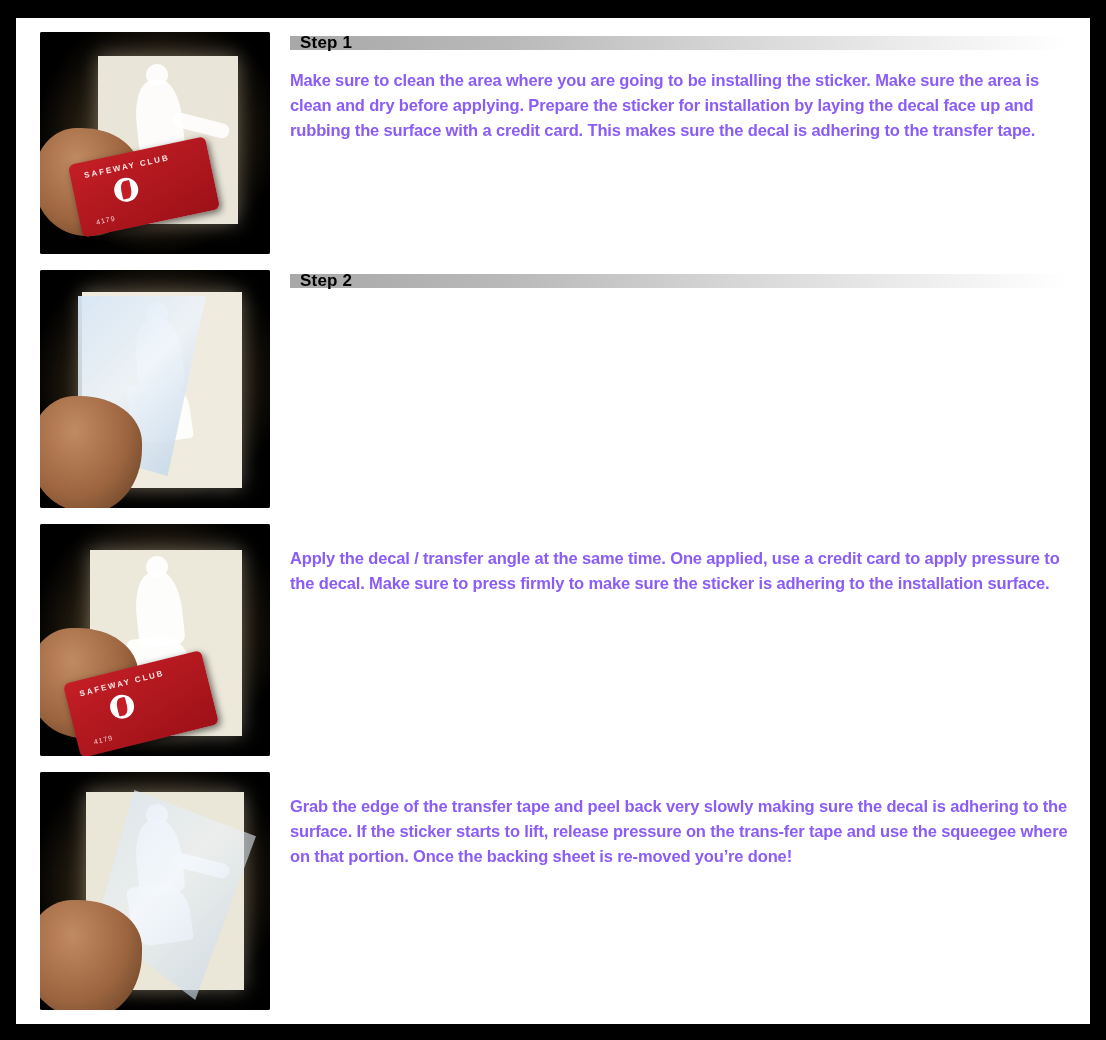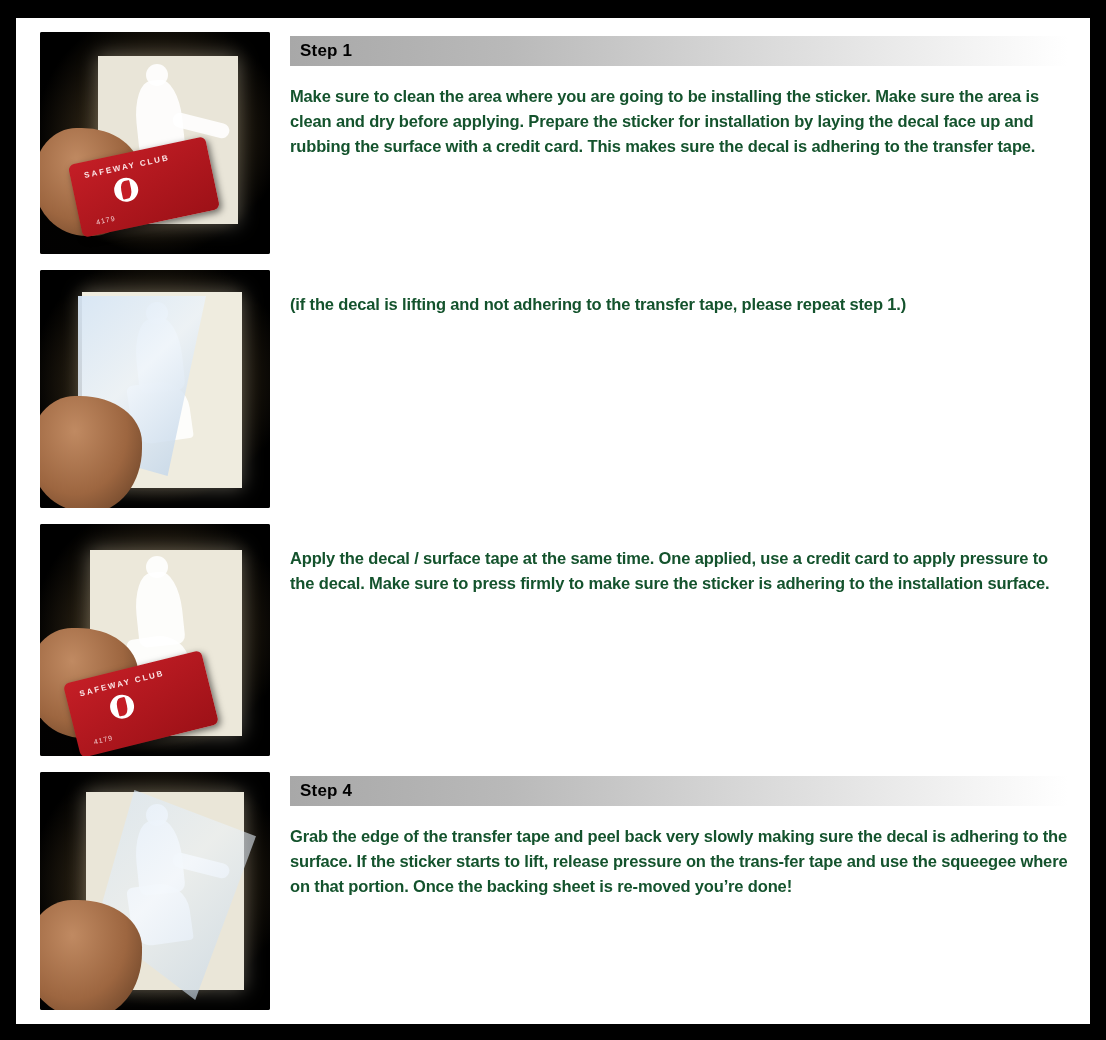--- a/index.html
+++ b/index.html
@@ -162,39 +162,39 @@
   }
 
   
   .text-col {
     flex: 1 1 auto;
     margin-left: 20px;
     padding-top: 4px;
   }
   .step-header {
     background: linear-gradient(90deg, #a8a8a8 0%, #b9b9b9 28%, #d9d9d9 60%, #f4f4f4 88%, #ffffff 100%);
-    height: 30px;
+    height: 14px;
     display: flex;
     align-items: center;
     padding-left: 10px;
     box-sizing: border-box;
   }
   .step-header .step-title {
     font-size: 17px;
     font-weight: bold;
     color: #000;
     font-family: "Liberation Sans", sans-serif;
     letter-spacing: 0.2px;
   }
   .step-body {
     margin-top: 18px;
     font-size: 16.5px;
     line-height: 1.52;
     font-weight: bold;
-    color: #14532d;
+    color: #8b5cf6;
     letter-spacing: -0.15px;
     font-family: "Liberation Sans", sans-serif;
   }
   .step-body p { margin: 0; }
   .step-body p + p { margin-top: 20px; }
 </style>
 </head>
 <body>
 
 <div id="page">
@@ -228,62 +228,61 @@
       <div class="photo s2">
         <div class="glow"></div>
         <div class="paper p2"></div>
         <div class="silhouette sil-head"></div>
         <div class="silhouette sil-body"></div>
         <div class="silhouette sil-leg"></div>
         <div class="wax w2"></div>
         <div class="hand h2"></div>
       </div>
       <div class="text-col">
-        <div class="step-body">
-          <p>(if the decal is lifting and not adhering to the transfer tape, please repeat step 1.)</p>
+        <div class="step-header">
+          <span class="step-title">Step 2</span>
+        </div>
+        <div class="step-body">
         </div>
       </div>
     </div>
 
     <div class="step-row">
       <div class="photo s3">
         <div class="glow"></div>
         <div class="paper p3"></div>
         <div class="silhouette sil-head"></div>
         <div class="silhouette sil-body"></div>
         <div class="silhouette sil-leg"></div>
         <div class="hand h3"></div>
         <div class="card c3">
           <span class="card-brand">SAFEWAY CLUB</span>
           <span class="card-logo"></span>
           <span class="card-num">4179</span>
         </div>
       </div>
       <div class="text-col">
         <div class="step-body">
-          <p>Apply the decal / surface tape at the same time.  One applied, use a credit card to apply pressure to the decal.  Make sure to press firmly to make sure the sticker is adhering to the installation surface.</p>
+          <p>Apply the decal / transfer angle at the same time.  One applied, use a credit card to apply pressure to the decal.  Make sure to press firmly to make sure the sticker is adhering to the installation surface.</p>
         </div>
       </div>
     </div>
 
     <div class="step-row">
       <div class="photo s4">
         <div class="glow"></div>
         <div class="paper p4"></div>
         <div class="silhouette sil-head"></div>
         <div class="silhouette sil-body"></div>
         <div class="silhouette sil-arm"></div>
         <div class="silhouette sil-leg"></div>
         <div class="wax w4"></div>
         <div class="hand h4"></div>
       </div>
       <div class="text-col">
-        <div class="step-header">
-          <span class="step-title">Step 4</span>
-        </div>
         <div class="step-body">
           <p>Grab the edge of the transfer tape and peel back very slowly making sure the decal is adhering to the surface.  If the sticker starts to lift, release pressure on the trans-fer tape and use the squeegee where on that portion.  Once the backing sheet is re-moved you’re done!</p>
         </div>
       </div>
     </div>
 
   </div>
 </div>
 
 </body></html>

